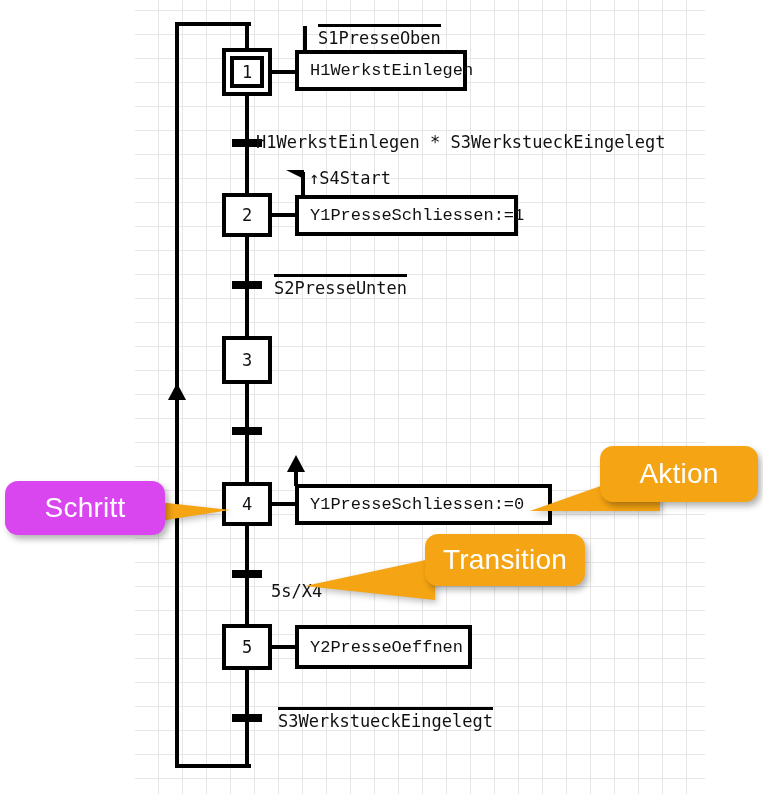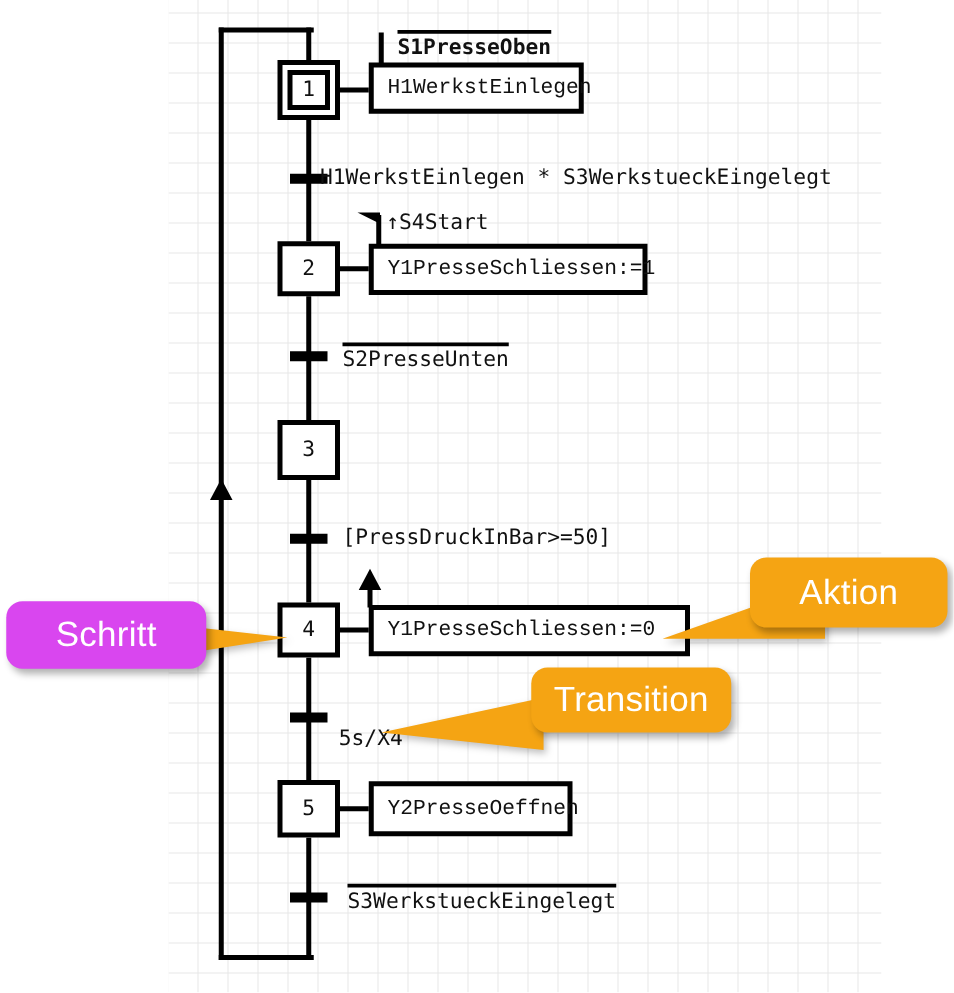--- a/index.html
+++ b/index.html
@@ -163,21 +163,21 @@
   <div class="step-box initial" style="left:222px; top:48px; width:50px; height:48px;">
     <div class="inner">
       <span>1</span>
     </div>
   </div>
   <div class="hline" style="left:272px; top:70px; width:26px;"></div>
   <div class="action-box" style="left:295px; top:50px; width:172px; height:41px;">
     <span>H1WerkstEinlegen</span>
   </div>
   <div class="vline" style="left:303px; top:26px; height:26px;"></div>
-  <div class="trans-label neg" style="left:318px; top:24px;font-weight:bold;">S1PresseOben</div>
+  <div class="trans-label neg" style="left:318px; top:24px;">S1PresseOben</div>
 
   <div class="trans-bar" style="left:232px; top:139px;"></div>
   <div class="trans-label" style="left:256px; top:132px;">H1WerkstEinlegen * S3WerkstueckEingelegt</div>
 
   <div class="step-box" style="left:222px; top:193px; width:50px; height:44px;">
     <span>2</span>
   </div>
   <div class="hline" style="left:272px; top:213px; width:26px;"></div>
   <div class="action-box" style="left:295px; top:195px; width:223px; height:41px;">
     <span>Y1PresseSchliessen:=1</span>
@@ -187,40 +187,39 @@
   <div class="qual-label" style="left:309px; top:168px;">↑S4Start</div>
 
   <div class="trans-bar" style="left:232px; top:281px;"></div>
   <div class="trans-label neg" style="left:274px; top:274px;">S2PresseUnten</div>
 
   <div class="step-box" style="left:222px; top:336px; width:50px; height:48px;">
     <span>3</span>
   </div>
 
   <div class="trans-bar" style="left:232px; top:427px;"></div>
-  <div class="trans-label" style="left:274px; top:420px;">[PressDruckInBar&gt;=50]</div>
 
   <div class="step-box" style="left:222px; top:482px; width:50px; height:44px;">
     <span>4</span>
   </div>
   <div class="hline" style="left:272px; top:502px; width:26px;"></div>
   <div class="action-box" style="left:295px; top:484px; width:257px; height:41px;">
     <span>Y1PresseSchliessen:=0</span>
   </div>
   <div class="vline" style="left:294px; top:468px; height:18px;"></div>
   <div class="arrow-up" style="left:287px; top:455px;"></div>
 
   <div class="trans-bar" style="left:232px; top:570px;"></div>
   <div class="trans-label" style="left:271px; top:563px;margin-top:18px;">5s/X4</div>
 
   <div class="step-box" style="left:222px; top:624px; width:50px; height:46px;">
     <span>5</span>
   </div>
   <div class="hline" style="left:272px; top:645px; width:26px;"></div>
-  <div class="action-box" style="left:295px; top:625px; width:163px; height:44px;">
+  <div class="action-box" style="left:295px; top:625px; width:177px; height:44px;">
     <span>Y2PresseOeffnen</span>
   </div>
 
   <div class="trans-bar" style="left:232px; top:714px;"></div>
   <div class="trans-label neg" style="left:278px; top:707px;">S3WerkstueckEingelegt</div>
 
   <svg class="callout-tail" width="90" height="40" style="left:140px; top:492px;">
     <polygon points="0,8 90,18 0,32" fill="#F5A413"></polygon>
   </svg>
   <div class="callout" style="left:5px; top:481px; width:160px; height:54px; background:#d946ef;">

